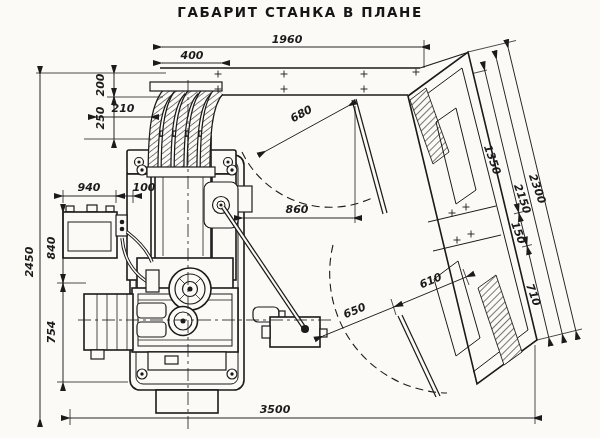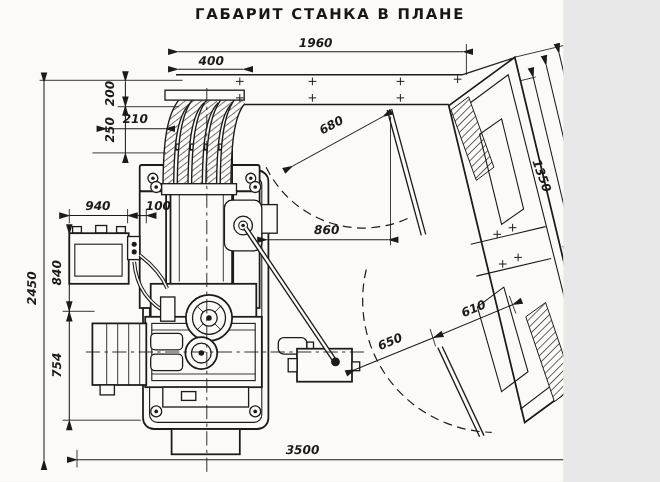--- a/index.html
+++ b/index.html
@@ -1,16 +1,16 @@
 <!DOCTYPE html>
 <html><head>
 <meta charset="utf-8">
 <style>
   html,body{margin:0;padding:0;background:#e8e8e8;}
-  #page{width:512px;height:438px;background:#fbfaf6;position:relative;overflow:hidden;}
+  #page{width:600px;height:438px;background:#fbfaf6;position:relative;overflow:hidden;}
   svg{display:block;}
   .title-t{font-family:"DejaVu Sans",sans-serif;font-size:13.5px;font-weight:bold;letter-spacing:1.6px;fill:#161616;}
   .dim{font-family:"DejaVu Sans",sans-serif;font-size:11px;font-weight:bold;font-style:italic;fill:#1b1b1b;text-anchor:middle;}
   .obj{stroke:#1b1b1b;stroke-width:1.6;fill:#fbfaf6;}
   .obj2{stroke:#1b1b1b;stroke-width:1;fill:none;}
   .objf{stroke:#1b1b1b;stroke-width:1.2;fill:#fbfaf6;}
   .thin{stroke:#1f1f1f;stroke-width:.8;fill:none;}
   .dl{stroke:#1b1b1b;stroke-width:.95;fill:none;}
   .cl{stroke:#222;stroke-width:.85;fill:none;stroke-dasharray:13 4 3 4;}
   .dash{stroke:#1b1b1b;stroke-width:1.1;fill:none;stroke-dasharray:8 5;}

